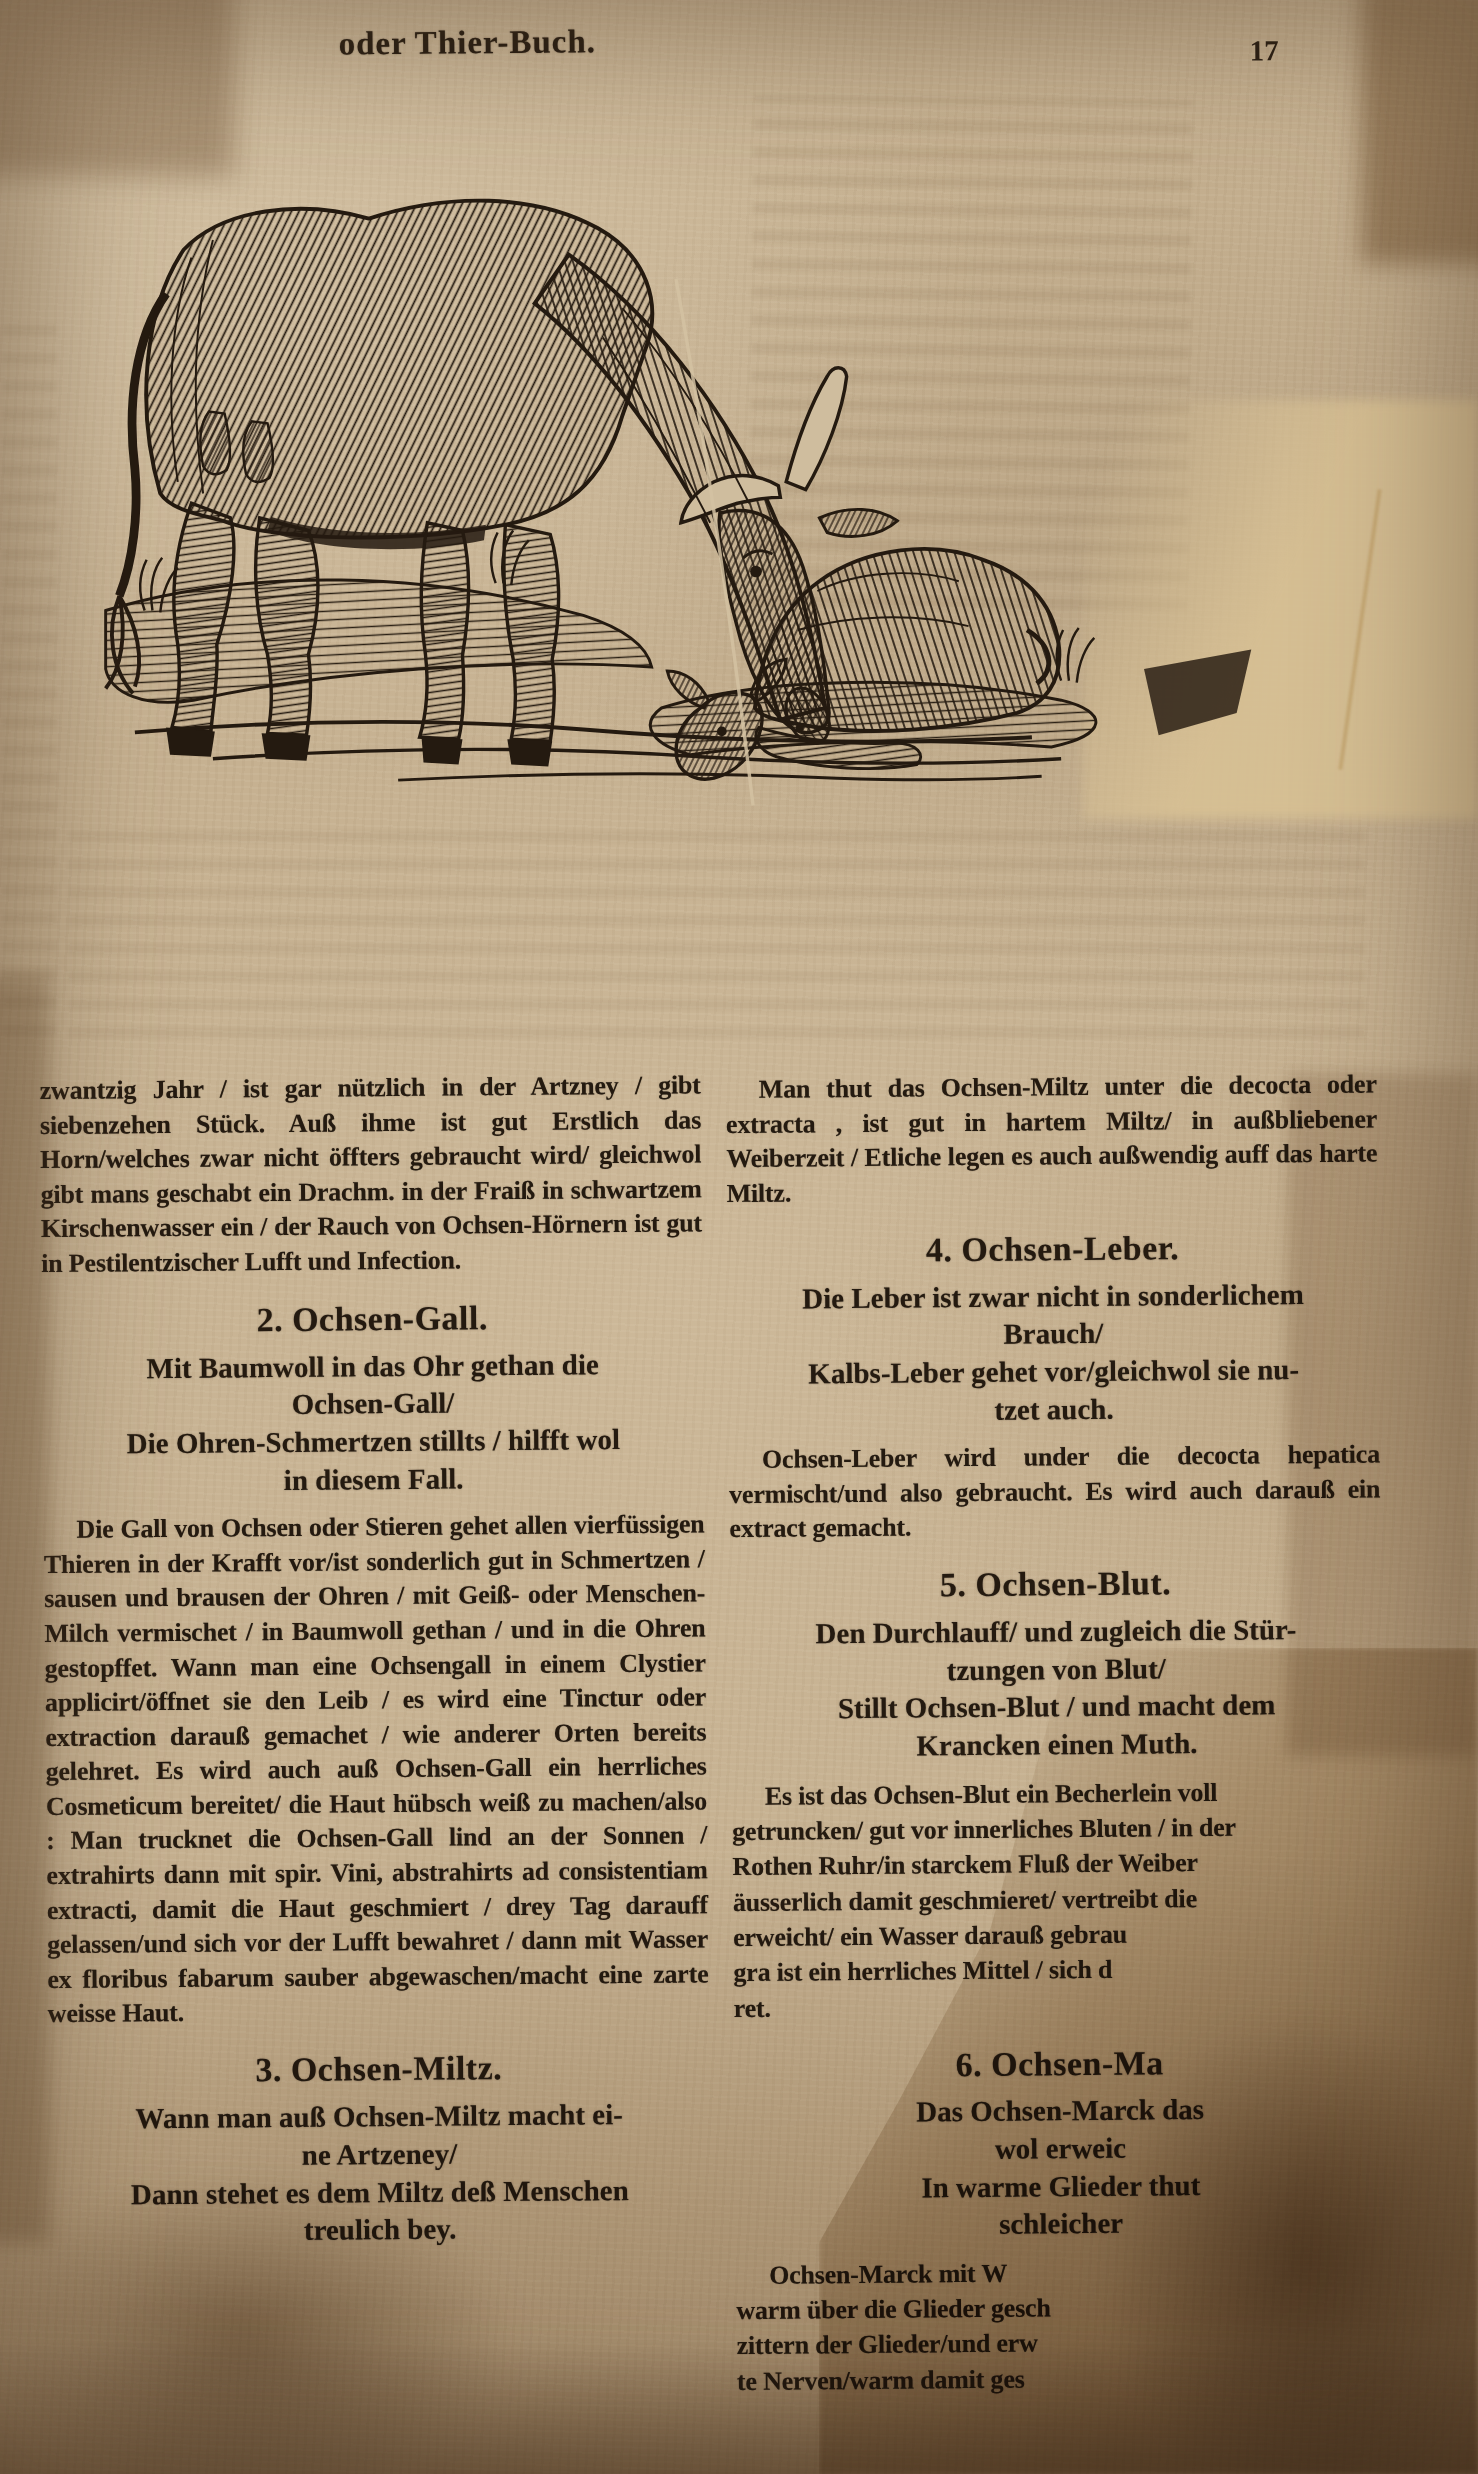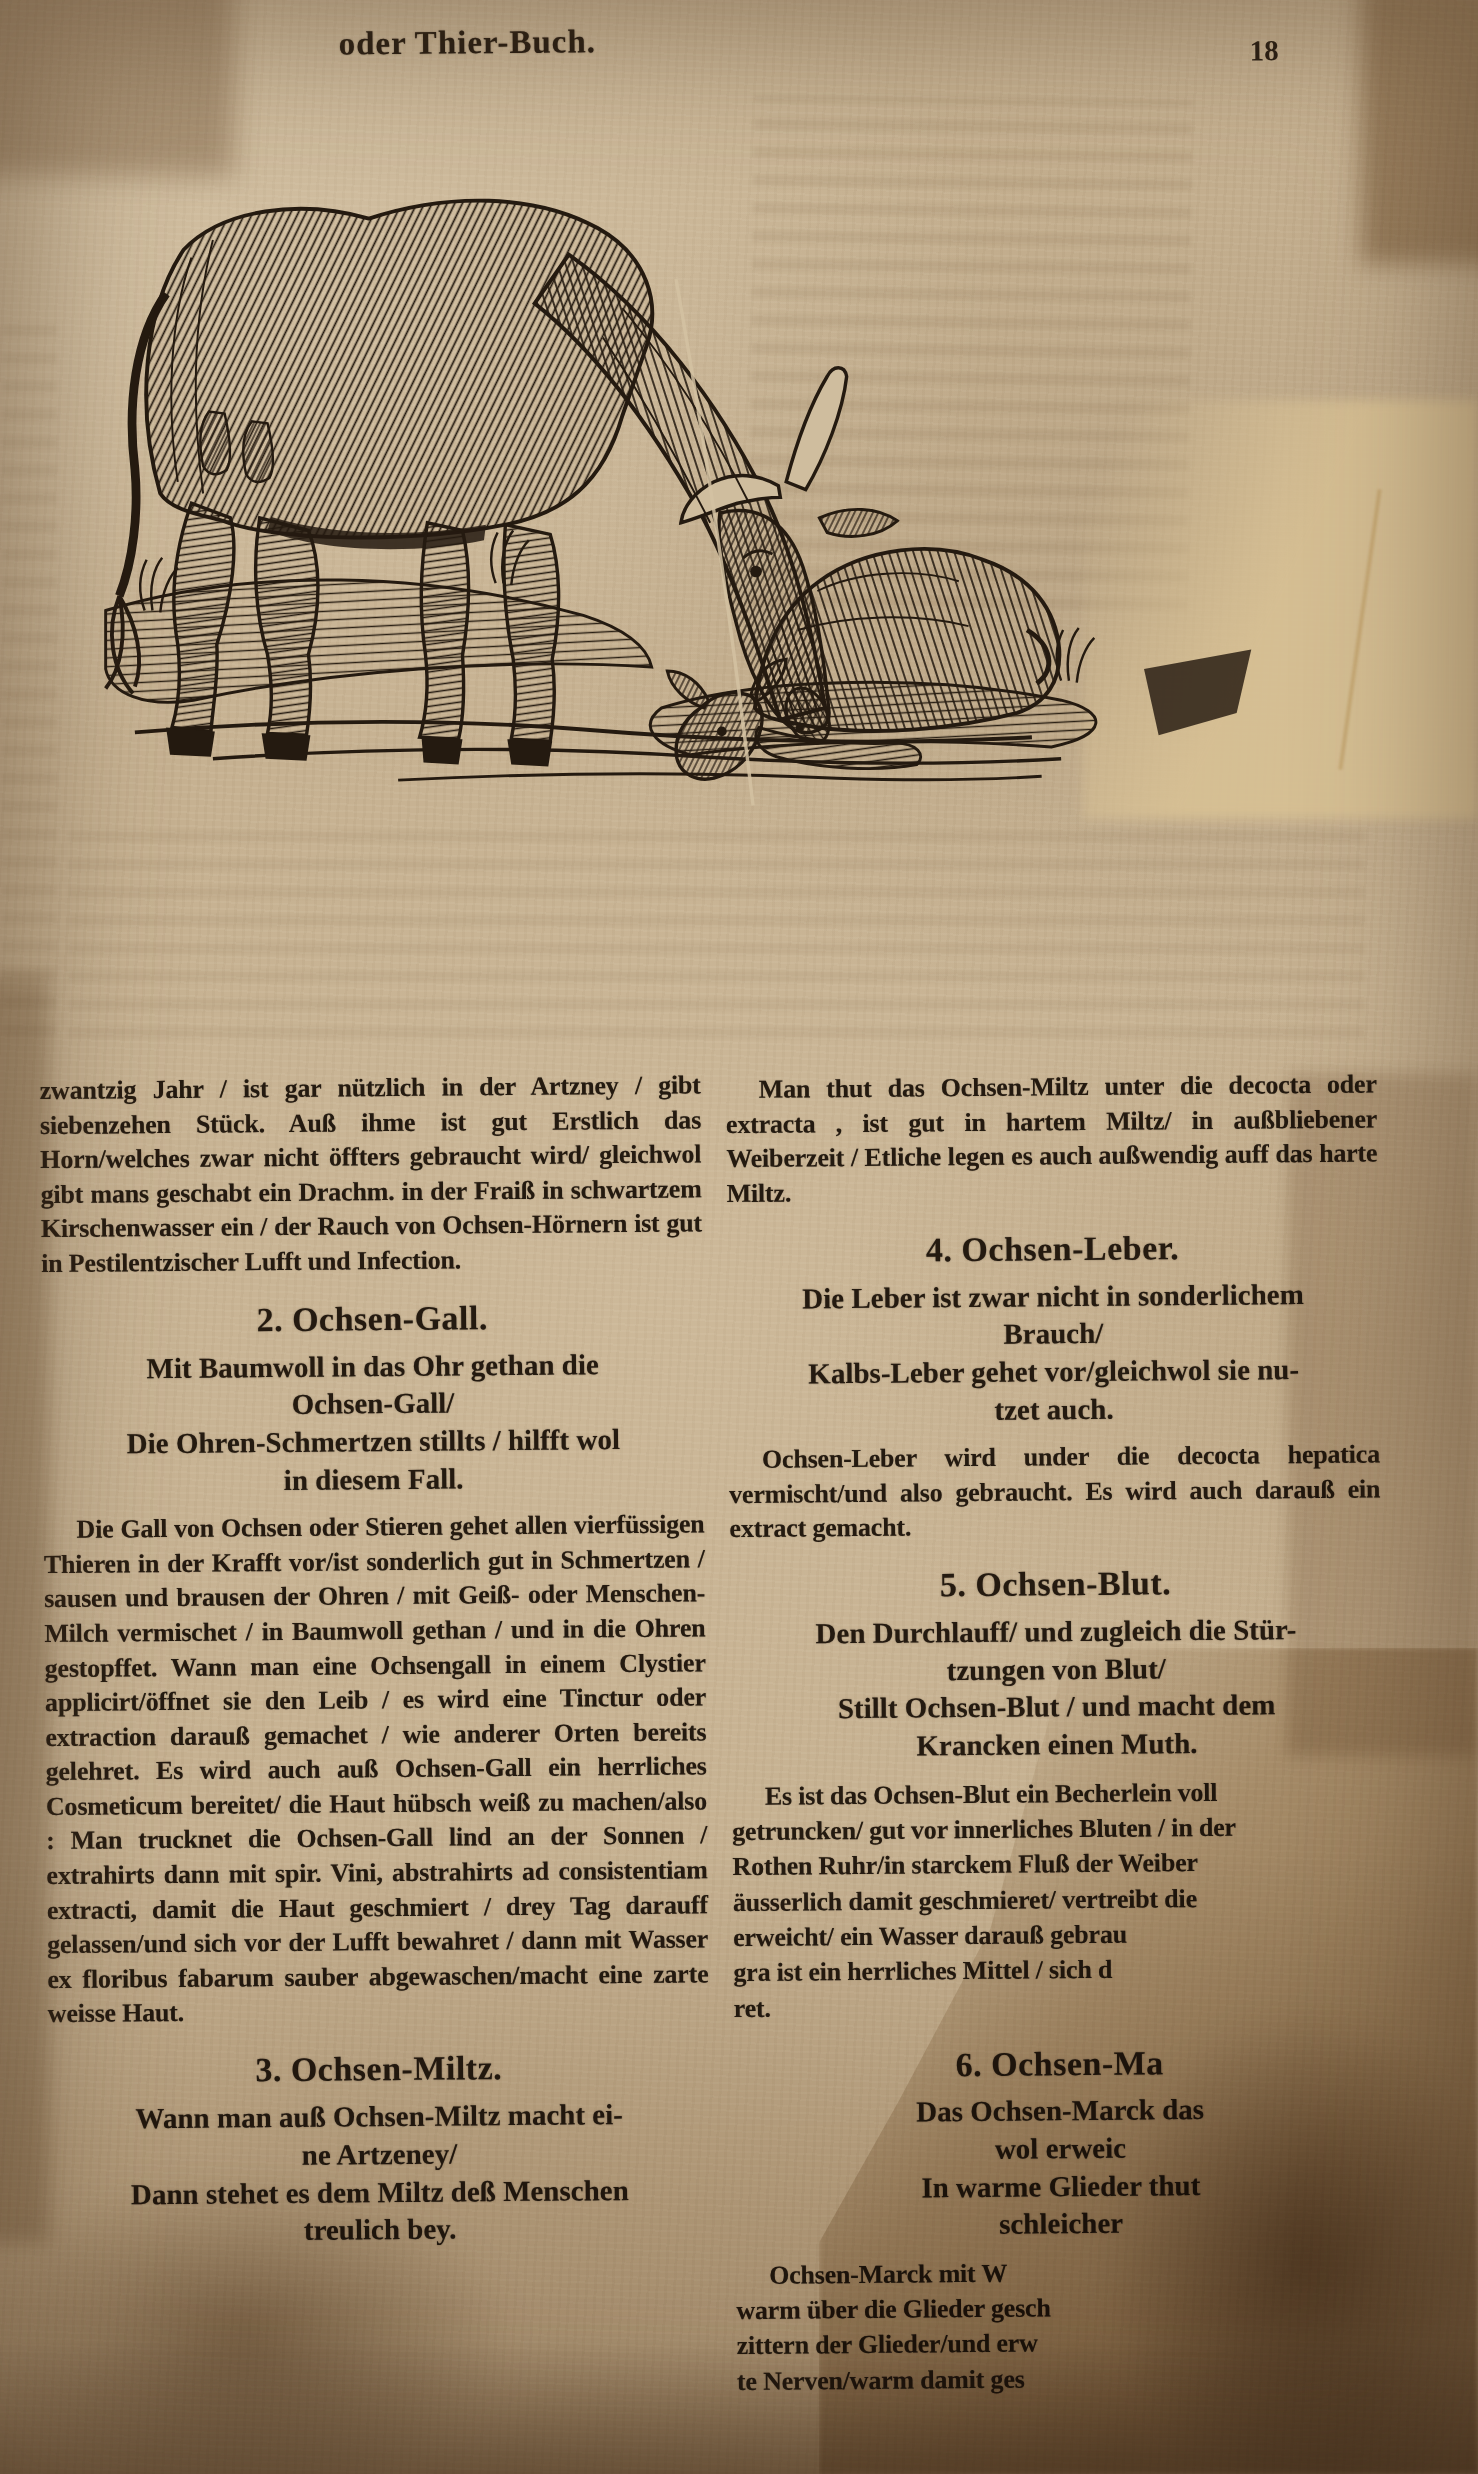--- a/index.html
+++ b/index.html
@@ -143,21 +143,21 @@
       <path d="M540 260 C 580 320 620 390 650 450 M560 230 C 610 290 655 360 690 430" fill="none" stroke="#241a10" stroke-width="2"></path>
     </g>
 
     <path d="M1095 600 L 1205 580 L 1190 645 L 1110 668 Z" fill="#241a10" opacity=".82"></path>
 
     <path d="M615 200 C 640 340 668 520 694 740" stroke="#d3c2a2" stroke-width="3.5" fill="none" opacity=".85"></path>
   </svg>
 
   <div class="textlayer">
     <div class="hdr-title">oder Thier-Buch.</div>
-    <div class="hdr-page">18</div>
+    <div class="hdr-page">17</div>
 
     <div class="col col-left">
       <p class="para cont">zwantzig Jahr / ist gar nützlich in der Artzney / gibt siebenzehen Stück. Auß ihme ist gut Erstlich das Horn/welches zwar nicht öffters gebraucht wird/ gleichwol gibt mans geschabt ein Drachm. in der Fraiß in schwartzem Kirschenwasser ein / der Rauch von Ochsen-Hörnern ist gut in Pestilentzischer Lufft und Infection.</p>
       <div class="h">2. Ochsen-Gall.</div>
       <div class="verse">Mit Baumwoll in das Ohr gethan die
 Ochsen-Gall/
 Die Ohren-Schmertzen stillts / hilfft wol
 in diesem Fall.</div>
       <p class="para">Die Gall von Ochsen oder Stieren gehet allen vierfüssigen Thieren in der Krafft vor/ist sonderlich gut in Schmertzen / sausen und brausen der Ohren / mit Geiß- oder Menschen-Milch vermischet / in Baumwoll gethan / und in die Ohren gestopffet.  Wann man eine Ochsengall in einem Clystier applicirt/öffnet sie den Leib / es wird eine Tinctur oder extraction darauß gemachet / wie anderer Orten bereits gelehret.  Es wird auch auß Ochsen-Gall ein herrliches Cosmeticum bereitet/ die Haut hübsch weiß zu machen/also :  Man trucknet die Ochsen-Gall lind an der Sonnen / extrahirts dann mit spir. Vini, abstrahirts ad consistentiam extracti, damit die Haut geschmiert / drey Tag darauff gelassen/und sich vor der Lufft bewahret / dann mit Wasser ex floribus fabarum sauber abgewaschen/macht eine zarte weisse Haut.</p>
       <div class="h">3. Ochsen-Miltz.</div>

